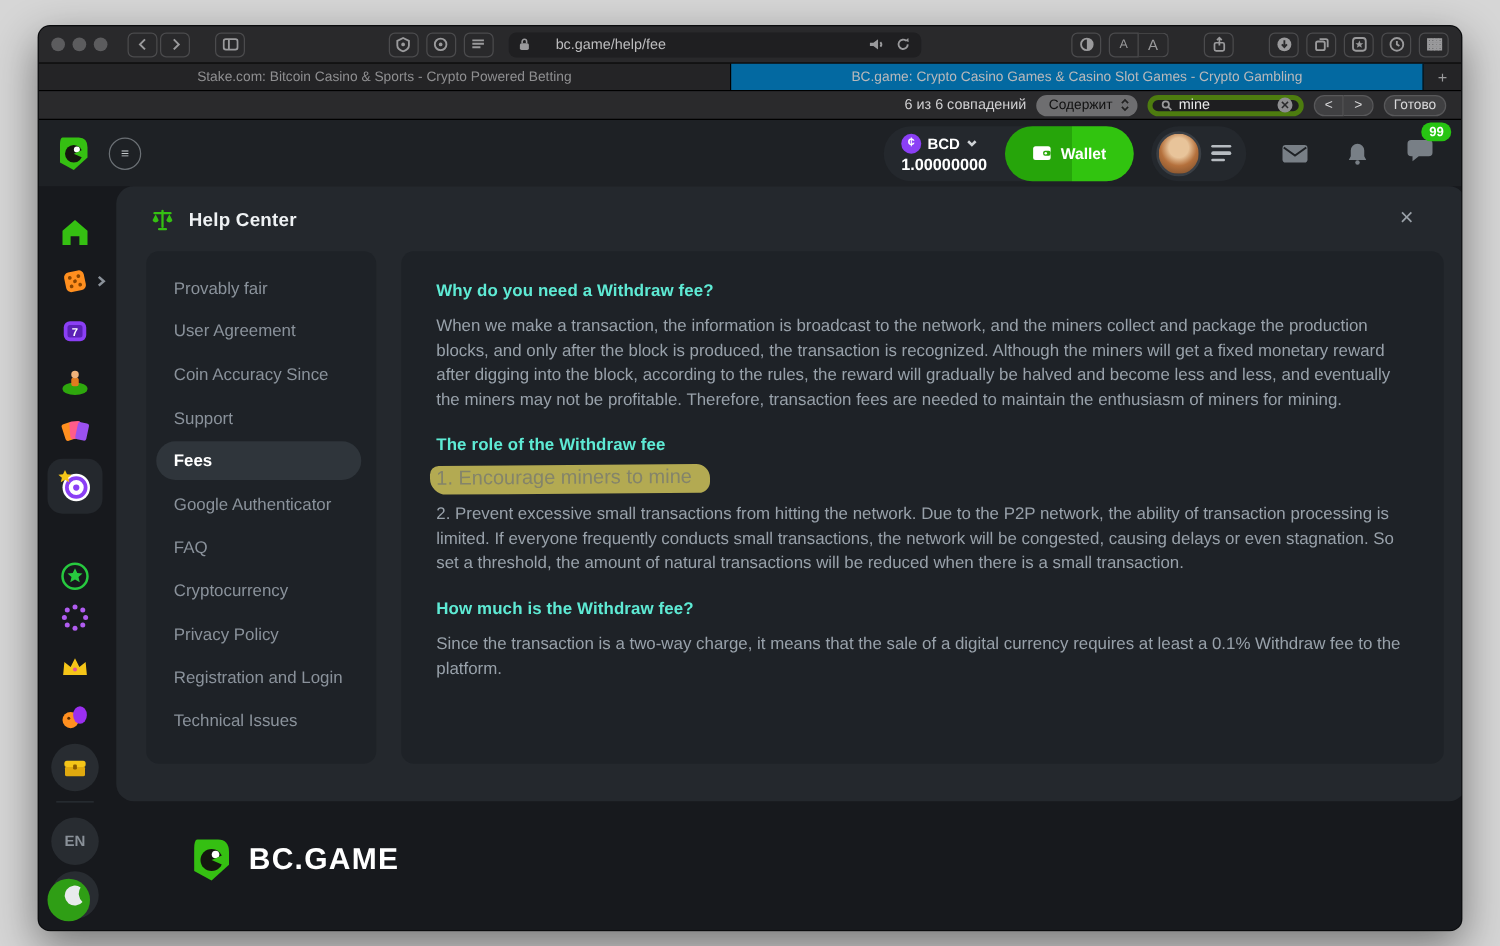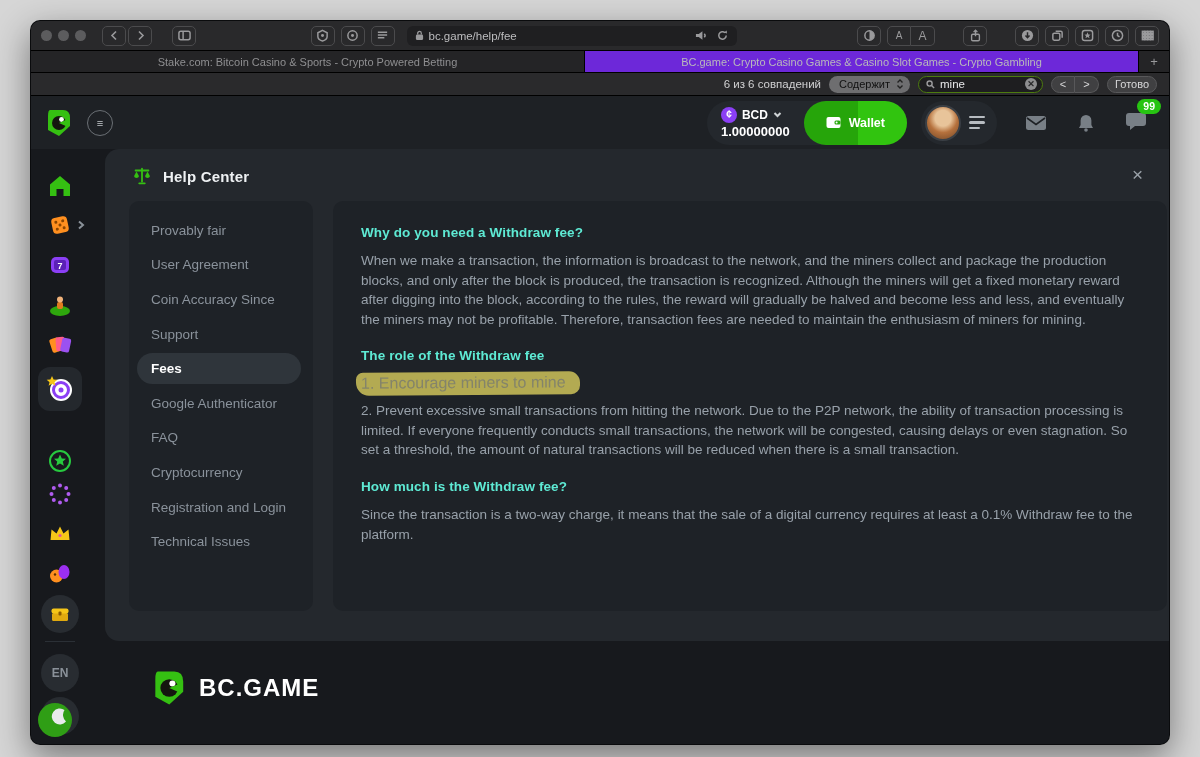--- a/index.html
+++ b/index.html
@@ -8,38 +8,38 @@
 
   
   .toolbar { height:30px; background:#29292b; border-bottom:1px solid #000; display:flex; align-items:center; padding:0 10px; gap:6px; }
   .traffic { display:flex; gap:6px; margin-right:10px; }
   .traffic span { width:11px; height:11px; border-radius:50%; background:#5c5c5e; }
   .tb-btn { height:20px; min-width:24px; border:1px solid #4b4b4d; border-radius:5px; display:flex; align-items:center; justify-content:center; color:#9a9a9c; font-size:12px; background:transparent; padding:0 4px; }
   .tb-group { display:flex; gap:2px; }
   .tb-ico { width:13px; height:13px; }
   .tb-ico * { stroke:#9a9a9c; fill:none; stroke-width:1.6; }
   .tb-ico .fill { fill:#9a9a9c; stroke:none; }
-  .urlfield { height:20px; width:330px; background:#1f1f21; border-radius:6px; display:flex; align-items:center; justify-content:center; gap:5px; color:#bdbdbf; font-size:11.5px; margin:0 6px; padding:0 8px; }
+  .urlfield { height:20px; width:330px; background:#1f1f21; border-radius:6px; display:flex; align-items:center; justify-content:center; gap:21px; color:#bdbdbf; font-size:11.5px; margin:0 6px; padding:0 8px; }
   .urlfield .side { margin-left:auto; display:flex; gap:8px; }
   .aa { display:flex; }
   .aa .tb-btn:first-child { border-radius:5px 0 0 5px; font-size:10px; }
   .aa .tb-btn:last-child { border-radius:0 5px 5px 0; border-left:none; font-size:12px; }
   .spacer { flex:1; }
 
   
   .tabbar { height:22px; background:#1c1c1e; display:flex; border-bottom:1px solid #000; }
   .tab { flex:1; display:flex; align-items:center; justify-content:center; font-size:11px; color:#8f8f91; background:#242426; border-right:1px solid #000; overflow:hidden; white-space:nowrap; }
-  .tab.active { background:#6d28d9; color:#b9b9bb; }
+  .tab.active { background:#0369a1; color:#b9b9bb; }
   .tab-plus { width:30px; display:flex; align-items:center; justify-content:center; color:#9a9a9c; font-size:13px; background:#242426; }
 
   
   .findbar { height:23px; background:#2a2a2c; border-bottom:1px solid #000; display:flex; align-items:center; justify-content:flex-end; gap:8px; padding:0 12px; font-size:11.5px; color:#d0d0d2; }
   .find-select { height:17px; background:#6e6e70; color:#111; border-radius:9px; display:flex; align-items:center; gap:6px; padding:0 6px 0 10px; font-size:11px; }
   .find-select svg { width:8px; height:12px; }
-  .find-search { height:17px; width:125px; background:#1e1e20; border:1px solid #4d7c0f; border-radius:9px; display:flex; align-items:center; gap:5px; padding:0 5px 0 7px; color:#e8e8ea; }
+  .find-search { height:17px; width:125px; background:#1e1e20; border:4px solid #4d7c0f; border-radius:9px; display:flex; align-items:center; gap:5px; padding:0 5px 0 7px; color:#e8e8ea; }
   .find-search .mag { width:9px; height:9px; }
   .find-search .mag circle { stroke:#9a9a9c; fill:none; stroke-width:1.6; }
   .find-search .mag line { stroke:#9a9a9c; stroke-width:1.6; }
   .find-clear { margin-left:auto; width:12px; height:12px; border-radius:50%; background:#8e8e90; color:#2a2a2c; font-size:9px; display:flex; align-items:center; justify-content:center; font-weight:bold; }
   .find-nav { display:flex; }
   .find-btn { height:17px; min-width:24px; background:#404042; border:1px solid #58585a; display:flex; align-items:center; justify-content:center; font-size:11px; color:#d8d8da; padding:0 7px; }
   .find-nav .find-btn:first-child { border-radius:9px 0 0 9px; }
   .find-nav .find-btn:last-child { border-radius:0 9px 9px 0; border-left:none; }
   .find-done { border-radius:9px; }
 
@@ -76,21 +76,21 @@
   .rail-active svg { width:30px; height:30px; }
   .rail-chev { position:absolute; left:46px; width:8px; height:10px; }
   .rail-chev path { stroke:#8a9199; stroke-width:2; fill:none; }
   .rail-circle { position:absolute; left:50%; transform:translateX(-50%); width:38px; height:38px; border-radius:50%; background:#282c31; display:flex; align-items:center; justify-content:center; color:#8a9199; font-weight:bold; font-size:12px; }
   .rail-div { position:absolute; left:14px; width:30px; height:1px; background:#2b3036; }
   .moon-wrap { overflow:visible; }
   .moon-wrap::before { content:''; position:absolute; left:-3px; bottom:-2px; width:34px; height:34px; border-radius:50%; background:#2f9e15; z-index:0; }
   .moon-wrap svg { position:relative; z-index:1; }
 
   .main { position:absolute; left:58px; top:0; width:1082px; height:100%; }
-  .modal { position:absolute; left:16px; top:0; width:1080px; height:492px; background:#24282d; border-radius:14px; }
+  .modal { position:absolute; left:4px; top:0; width:1080px; height:492px; background:#24282d; border-radius:14px; }
   .modal-head { display:flex; align-items:center; gap:10px; padding:16px 0 10px 26px; }
   .scales { width:22px; height:22px; }
   .modal-title { color:#eef1f3; font-weight:bold; font-size:15px; letter-spacing:.2px; }
   .modal-close { position:absolute; right:42px; top:16px; color:#9aa1a8; font-size:19px; line-height:1; cursor:default; }
 
   .panels { position:absolute; left:24px; top:52px; right:18px; bottom:30px; display:flex; gap:20px; }
   .menu-panel { width:184px; background:#1e2227; border-radius:10px; padding:12px 0; flex-shrink:0; }
   .menu-item { height:34.6px; display:flex; align-items:center; padding-left:22px; color:#8a929b; font-size:13.5px; }
   .menu-item.active { position:relative; color:#fff; font-weight:bold; }
   .menu-item.active::before { content:''; position:absolute; left:8px; right:12px; top:2px; bottom:2px; background:#2f353b; border-radius:16px; }
@@ -466,20 +466,23 @@
               <div class="menu-item">
                   <span>Google Authenticator</span>
                 </div>
               <div class="menu-item">
                   <span>FAQ</span>
                 </div>
               <div class="menu-item">
                   <span>Cryptocurrency</span>
                 </div>
               <div class="menu-item">
+                  <span>Privacy Policy</span>
+                </div>
+              <div class="menu-item">
                   <span>Registration and Login</span>
                 </div>
               <div class="menu-item">
                   <span>Technical Issues</span>
                 </div>
             </div>
             <div class="content-panel">
               <h3>Why do you need a Withdraw fee?</h3>
               <p>When we make a transaction, the information is broadcast to the network, and the miners collect and package the production blocks, and only after the block is produced, the transaction is recognized. Although the miners will get a fixed monetary reward after digging into the block, according to the rules, the reward will gradually be halved and become less and less, and eventually the miners may not be profitable. Therefore, transaction fees are needed to maintain the enthusiasm of miners for mining.</p>
               <h3>The role of the Withdraw fee</h3>

